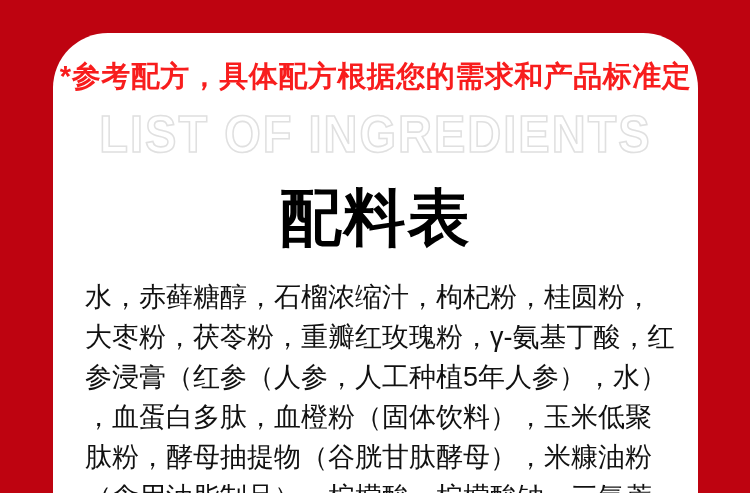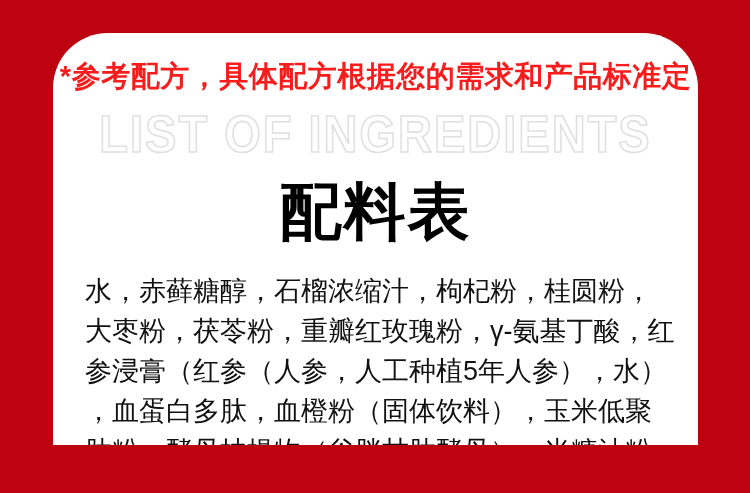--- a/index.html
+++ b/index.html
@@ -18,21 +18,21 @@
   }
   .page{
     position:absolute;inset:0;
     background:var(--page-red);
   }
   .card{
     position:absolute;
     left:53px;
     top:33px;
     width:645px;
-    height:412px;
+    height:460px;
     background:var(--card-white);
     border-radius:55px 55px 0 0;
     padding-top:25px;
     overflow:hidden;
   }
   .notice{
     text-align:center;
     color:var(--notice-red);
     font-size:29px;
     font-weight:700;
@@ -48,21 +48,21 @@
     letter-spacing:2px;
     line-height:50px;
     color:rgba(0,0,0,0);
     -webkit-text-stroke:1.5px var(--outline-gray);
     text-stroke:1.5px var(--outline-gray);
     transform:scaleY(1.1);
     transform-origin:center;
     white-space:nowrap;
   }
   .title-cn{
-    margin-top:20px;
+    margin-top:26px;
     text-align:center;
     font-size:62px;
     font-weight:900;
     color:#000000;
     line-height:66px;
     letter-spacing:2px;
   }
   .ingredients{
     margin:26px 24px 0 32px;
     width:592px;

